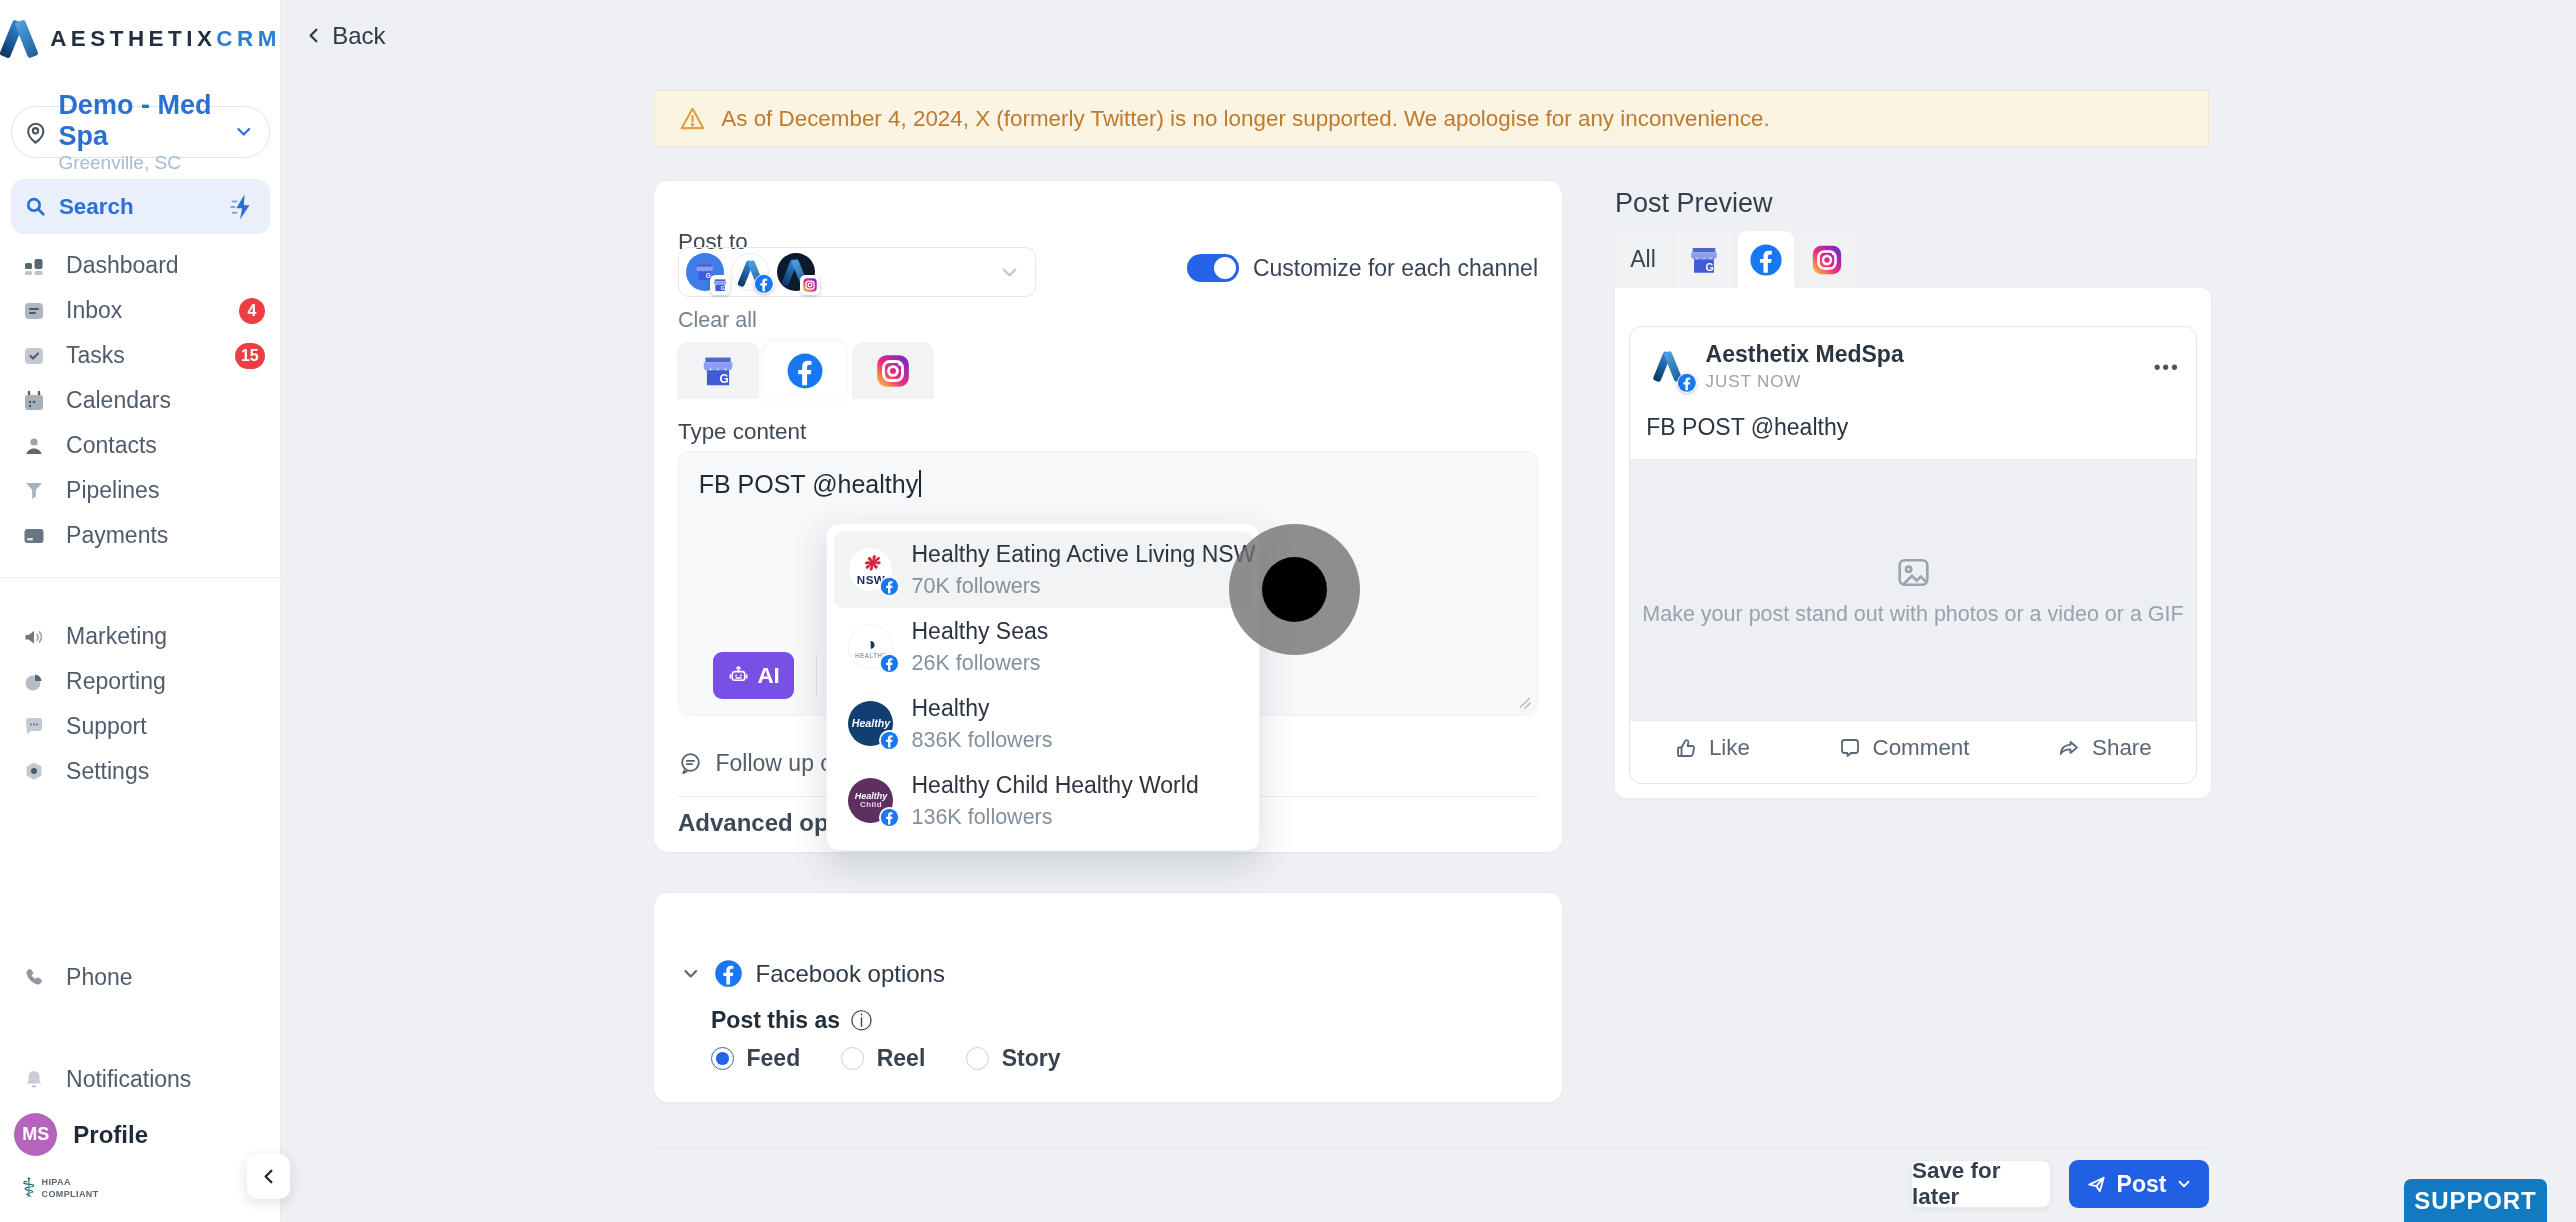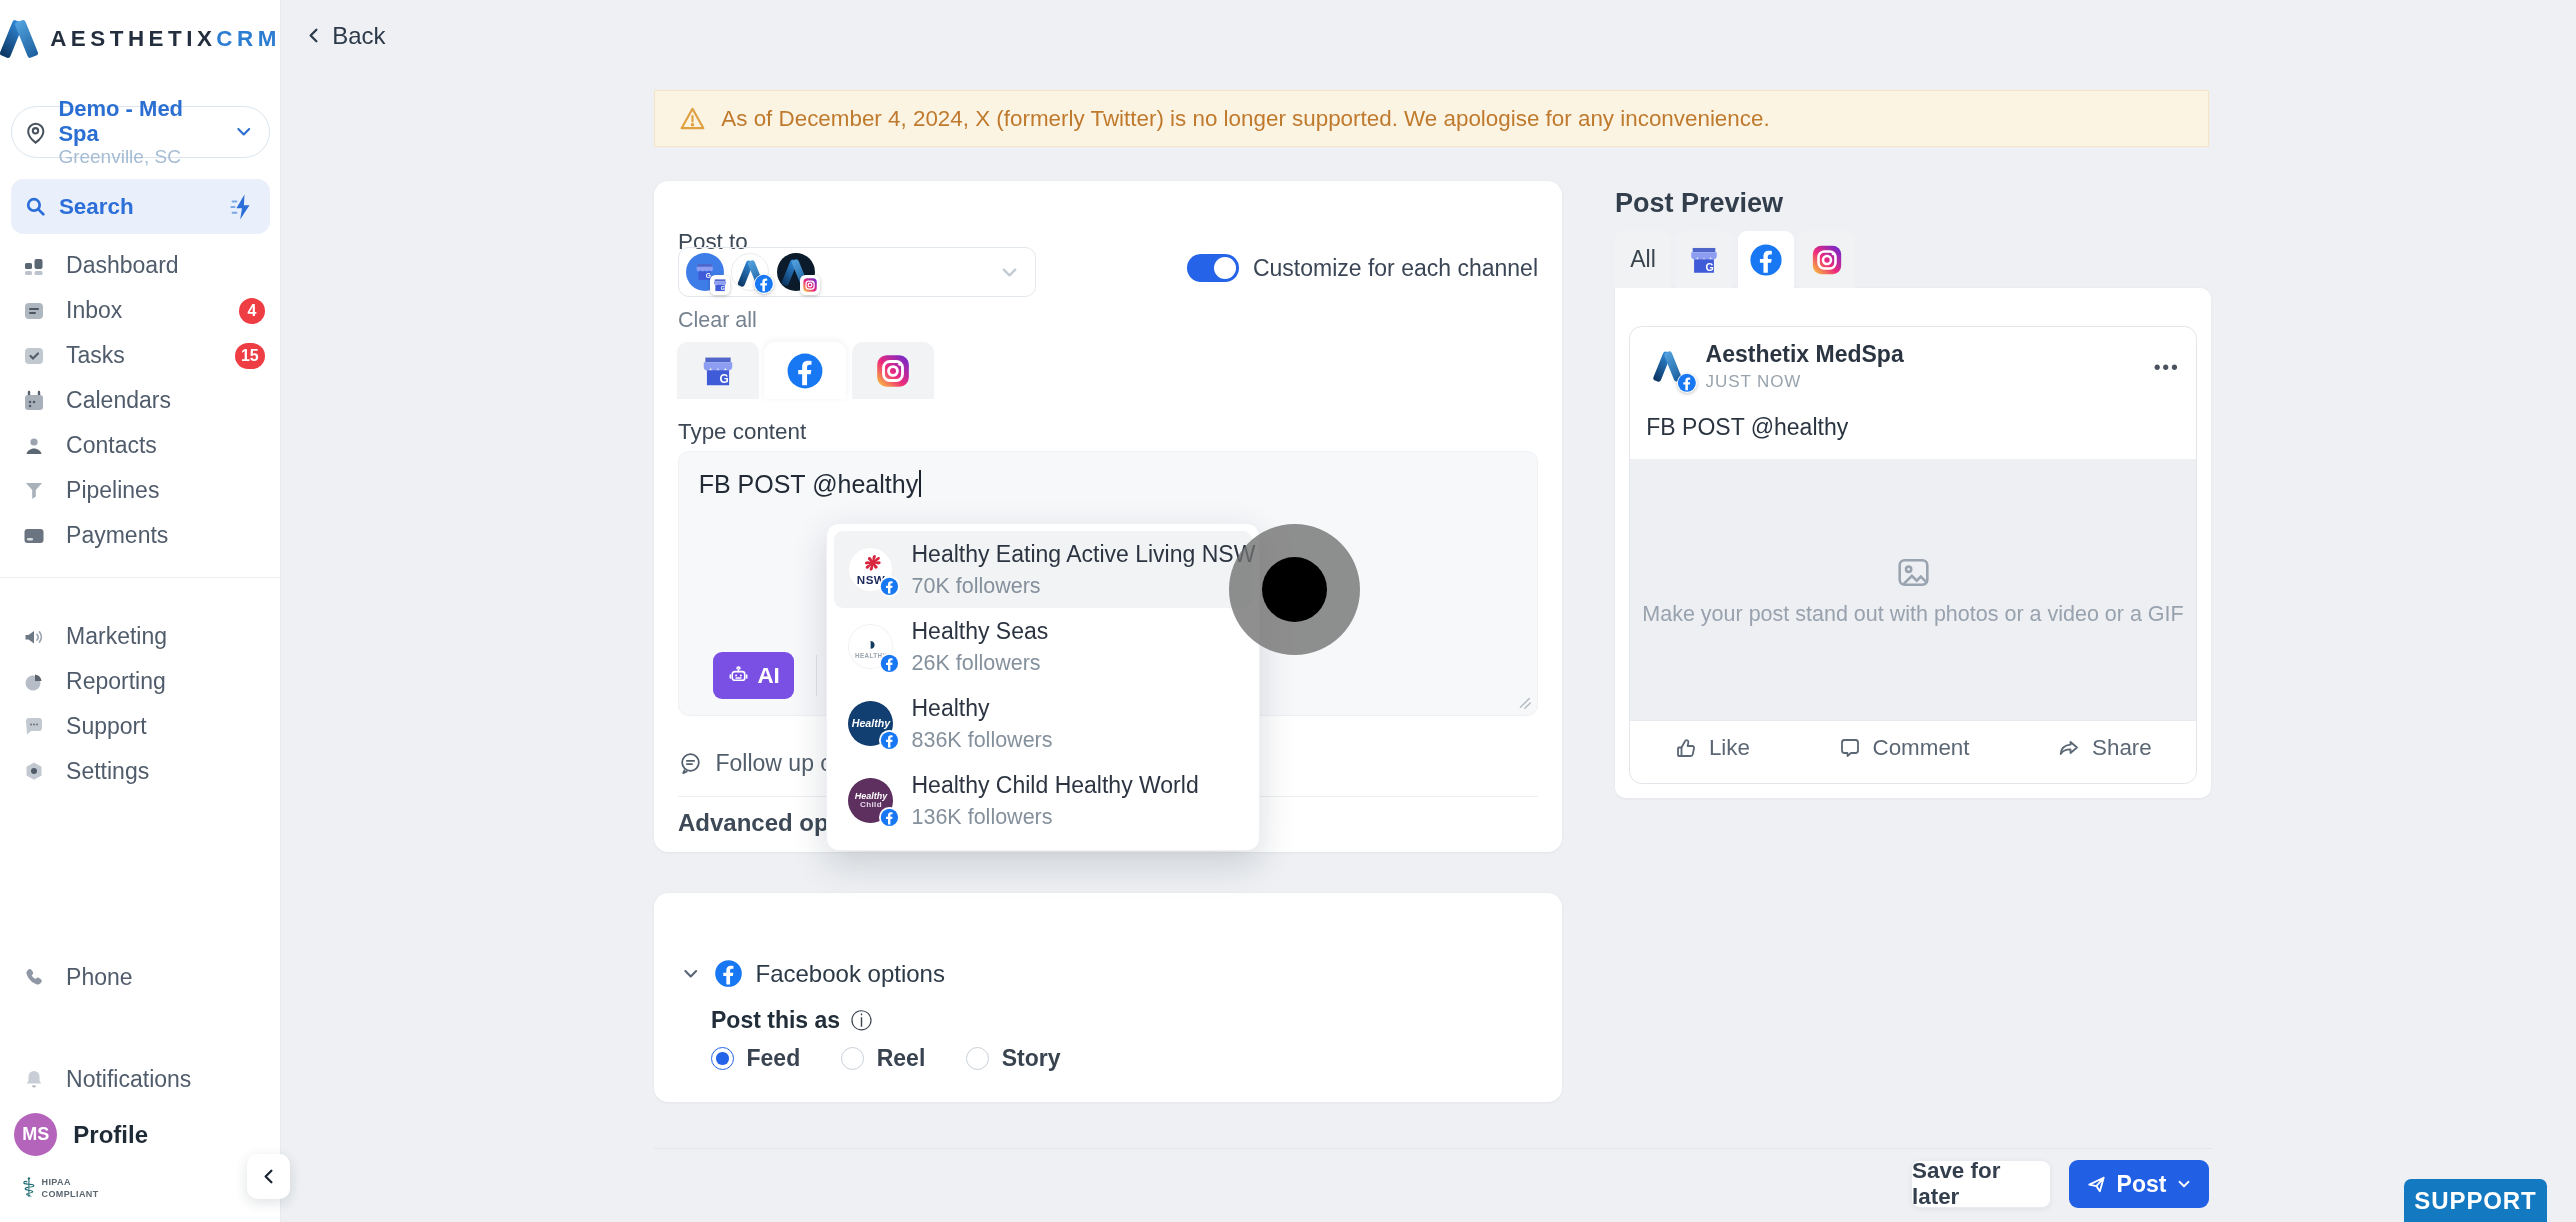--- a/index.html
+++ b/index.html
@@ -17,21 +17,21 @@
   .x-mark i { position:absolute; border-radius:2.7px; }
   .x-mark .b1 { left:14%; top:4%; width:26%; height:92%; background:linear-gradient(200deg,#2f86d4 10%,#0e3a68 90%); transform:rotate(22deg); }
   .x-mark .b2 { left:52%; top:4%; width:26%; height:92%; background:linear-gradient(160deg,#54a4e0 0%,#1b5e9e 100%); transform:rotate(-22deg); }
   .logo-mark { width:41px; height:41px; }
   .logo-text { font-size:22.4px; font-weight:bold; letter-spacing:4.5px; color:#232f3e; }
   .logo-text b { color:#2d7dd2; }
 
   .loc-pill { position:absolute; left:10.7px; top:106px; width:259px; height:52px; border:1.8px solid #dbe5f0; border-radius:27px; background:#fff; display:flex; align-items:center; padding:0 14.3px 0 10.7px; gap:9px; cursor:pointer; }
   .loc-pin { width:27px; height:27px; color:#48525f; }
   .loc-lines { flex:1; line-height:1.15; }
-  .loc-name { font-size:22px; font-weight:bold; color:#2b6fd3; }
+  .loc-name { font-size:27px; font-weight:bold; color:#2b6fd3; }
   .loc-city { font-size:19px; color:#a5bcd4; }
   .loc-chev { width:21.5px; height:21.5px; color:#2b6fd3; }
 
   .search-pill { position:absolute; left:10.7px; top:179px; width:259px; height:55px; border-radius:12.5px; background:#e9effb; display:flex; align-items:center; padding:0 12.5px; gap:10.7px; cursor:pointer; }
   .search-ic { width:25px; height:25px; }
   .search-lbl { font-size:22.4px; font-weight:bold; color:#2d6fd9; flex:1; }
   .bolt-ic { width:30px; height:30px; }
 
   .nav { position:absolute; left:0; width:281px; display:flex; flex-direction:column; }
   .nav-primary { top:243px; }
@@ -138,21 +138,21 @@
   .info-glyph { font-size:21.5px; color:#39434f; cursor:pointer; }
   .radio-row { position:absolute; left:57px; top:152px; display:flex; align-items:center; gap:41px; }
   .fb-radio { display:flex; align-items:center; gap:12.5px; cursor:pointer; }
   .radio-circ { width:23px; height:23px; border-radius:50%; border:1.8px solid #c9d0d8; background:#fff; display:flex; align-items:center; justify-content:center; }
   .fb-radio.selected .radio-circ { border-color:#2563e8; }
   .radio-dot { width:12.5px; height:12.5px; border-radius:50%; background:transparent; }
   .fb-radio.selected .radio-dot { background:#2563e8; }
   .radio-lbl { font-size:23px; font-weight:bold; color:#39434f; }
 
   
-  .preview-title { position:absolute; left:1615px; top:188px; font-size:27px; font-weight:bold; color:#323e4c; }
+  .preview-title { position:absolute; left:1615px; top:188px; font-size:27px; font-weight:normal; color:#323e4c; }
   .pv-tabs { position:absolute; left:1615px; top:231px; display:flex; gap:5.4px; z-index:2; }
   .pv-tab { width:56px; height:57px; background:#f1f2f4; border-radius:9px 9px 0 0; display:flex; align-items:center; justify-content:center; font-size:23px; color:#39444f; cursor:pointer; }
   .pv-tab.active { background:#fff; }
   .pv-tab .ic { width:34px; height:34px; }
   .pv-panel { position:absolute; left:1615px; top:288px; width:596px; height:510px; background:#fff; border-radius:0 10.7px 10.7px 10.7px; box-shadow:0 0.9px 2.7px rgba(25,35,50,.05); }
   .pv-card { position:absolute; left:14.3px; right:14.3px; top:38px; height:458px; border:0.9px solid #e2e6ea; border-radius:12.5px; background:#fff; overflow:hidden; }
   .pv-head { display:flex; align-items:center; padding:14.3px 16px 7.2px; gap:14.3px; }
   .pv-avatar { position:relative; width:45px; height:45px; border-radius:50%; background:#fff; flex:none; }
   .pv-avatar .av-x { left:8px; top:5.4px; width:29px; height:34px; }
   .pv-headtxt { flex:1; line-height:1.2; }

